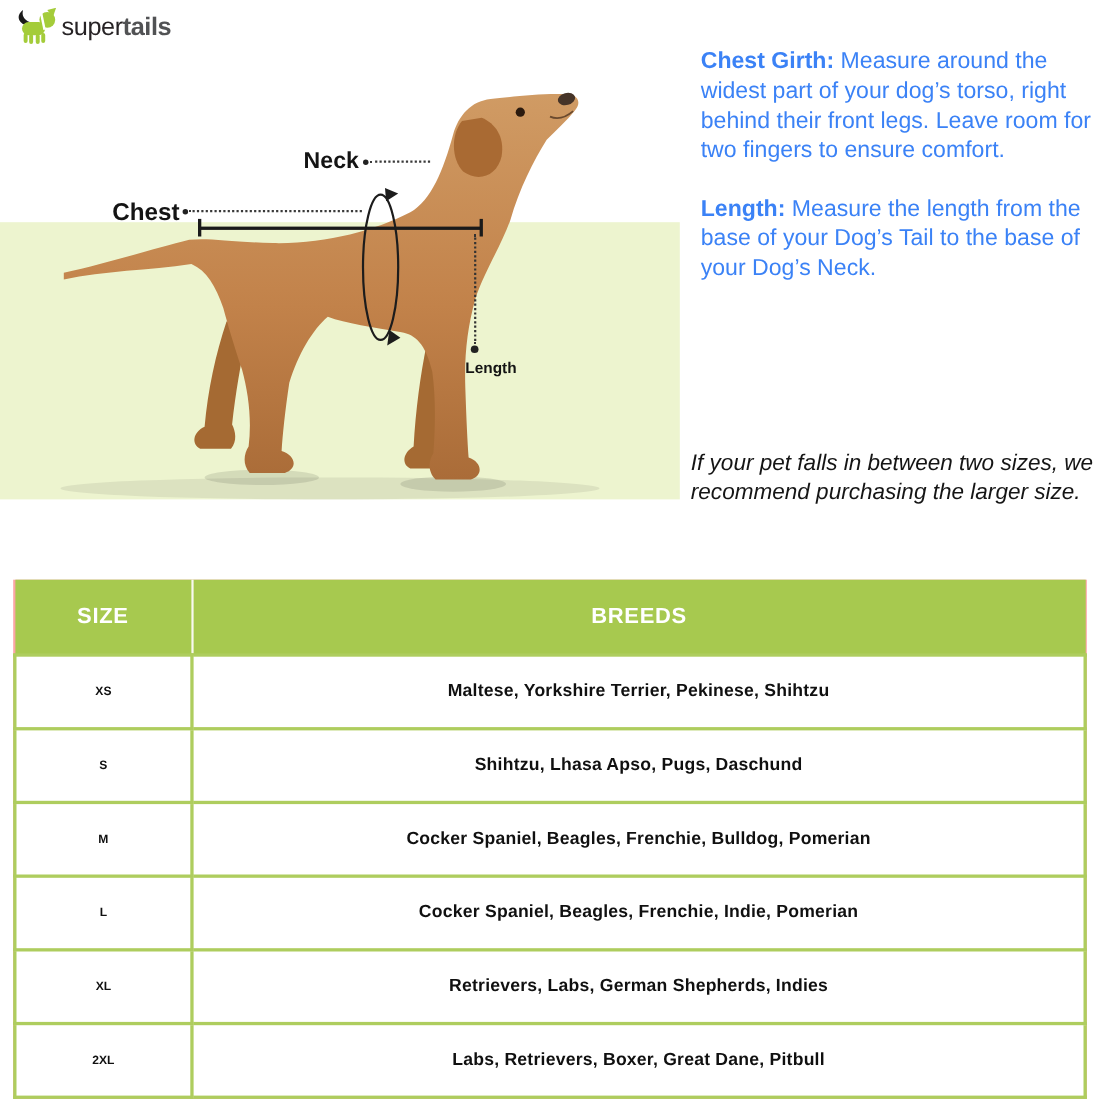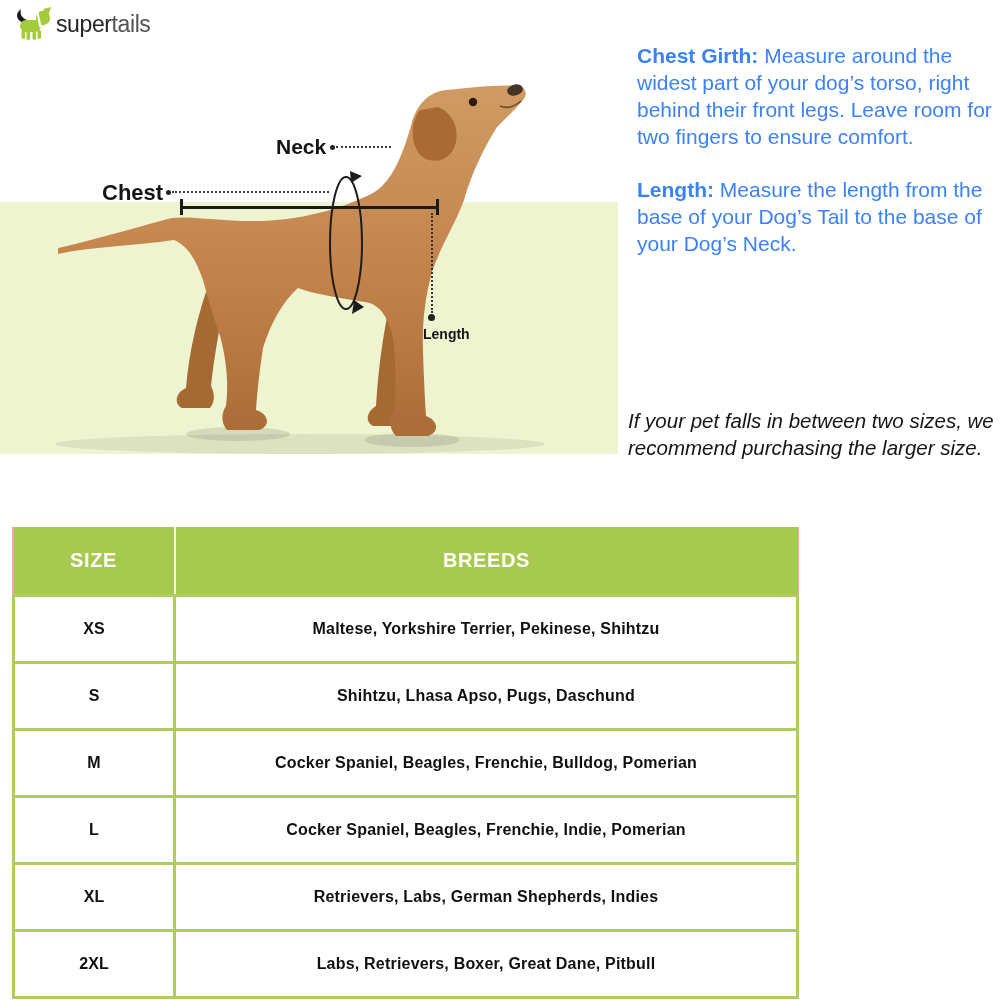--- a/index.html
+++ b/index.html
@@ -4,21 +4,21 @@
 <style>
   html,body{margin:0;padding:0;background:#ffffff;}
   body{width:1000px;height:1000px;position:relative;overflow:hidden;
        font-family:"Liberation Sans","DejaVu Sans",sans-serif;color:#1c1c1c;}
 
   
   .logo{position:absolute;left:13px;top:7px;display:flex;align-items:center;gap:3px;}
   .logo svg{display:block;}
   .logo-text{font-size:23px;letter-spacing:-0.4px;line-height:34px;}
   .logo-super{font-weight:normal;color:#272325;}
-  .logo-tails{font-weight:normal;color:#515254;}
+  .logo-tails{font-weight:bold;color:#515254;}
 
   
   .pale-rect{position:absolute;left:0;top:202px;width:618px;height:252px;background:#edf4cf;}
   .dog-svg{position:absolute;left:0;top:60px;width:630px;height:400px;}
 
   .ann-label{position:absolute;font-weight:bold;color:#141414;z-index:5;}
   .lbl-neck{left:276px;top:135px;font-size:21px;}
   .lbl-chest{left:102px;top:180px;font-size:22px;}
   .lbl-length{left:423px;top:326px;font-size:14px;}
 
@@ -38,28 +38,28 @@
   .length-line{position:absolute;left:431px;top:213px;height:100px;border-left:2px dotted #333;z-index:5;}
 
   
   .info{position:absolute;left:637px;top:42px;width:358px;}
   .info p{margin:0 0 26px 0;font-size:21px;line-height:27px;color:#3b82f6;}
   .info b{font-weight:bold;}
   .note{position:absolute;left:628px;top:407px;width:368px;
         font-size:20.5px;line-height:27px;font-style:italic;color:#151515;}
 
   
-  .size-table{position:absolute;left:12px;top:527px;width:787px;
+  .size-table{position:absolute;left:12px;top:527px;width:976px;
               border-collapse:collapse;table-layout:fixed;background:#fca5a5;}
   .size-table th{background:#a7c94f;color:#ffffff;font-size:20px;font-weight:bold;
                  height:65px;letter-spacing:0.6px;}
   .size-table th.col-size{width:158px;border-right:2px solid rgba(255,255,255,0.9);}
   .size-table td{border:3px solid #aecd5e;background:#ffffff;text-align:center;
                  vertical-align:middle;font-weight:bold;color:#101010;height:62px;}
-  .size-table td.size-cell{font-size:16px;}
+  .size-table td.size-cell{font-size:11px;}
   .size-table td.breeds-cell{font-size:16px;letter-spacing:0.2px;margin-left:8px;}
 </style>
 </head>
 <body>
 
 <div class="logo">
   <svg width="40" height="34" viewBox="0 0 40 34">
     <path d="M11 16 C 4 14, 1 7, 8 2 C 6.5 7, 9 11, 14 13 Z" fill="#1a1a1a"></path>
     <rect x="7" y="13" width="21" height="12" rx="6" fill="#a4cc3a"></rect>
     <rect x="8.5" y="23" width="3.6" height="9" rx="1.8" fill="#a4cc3a"></rect>

